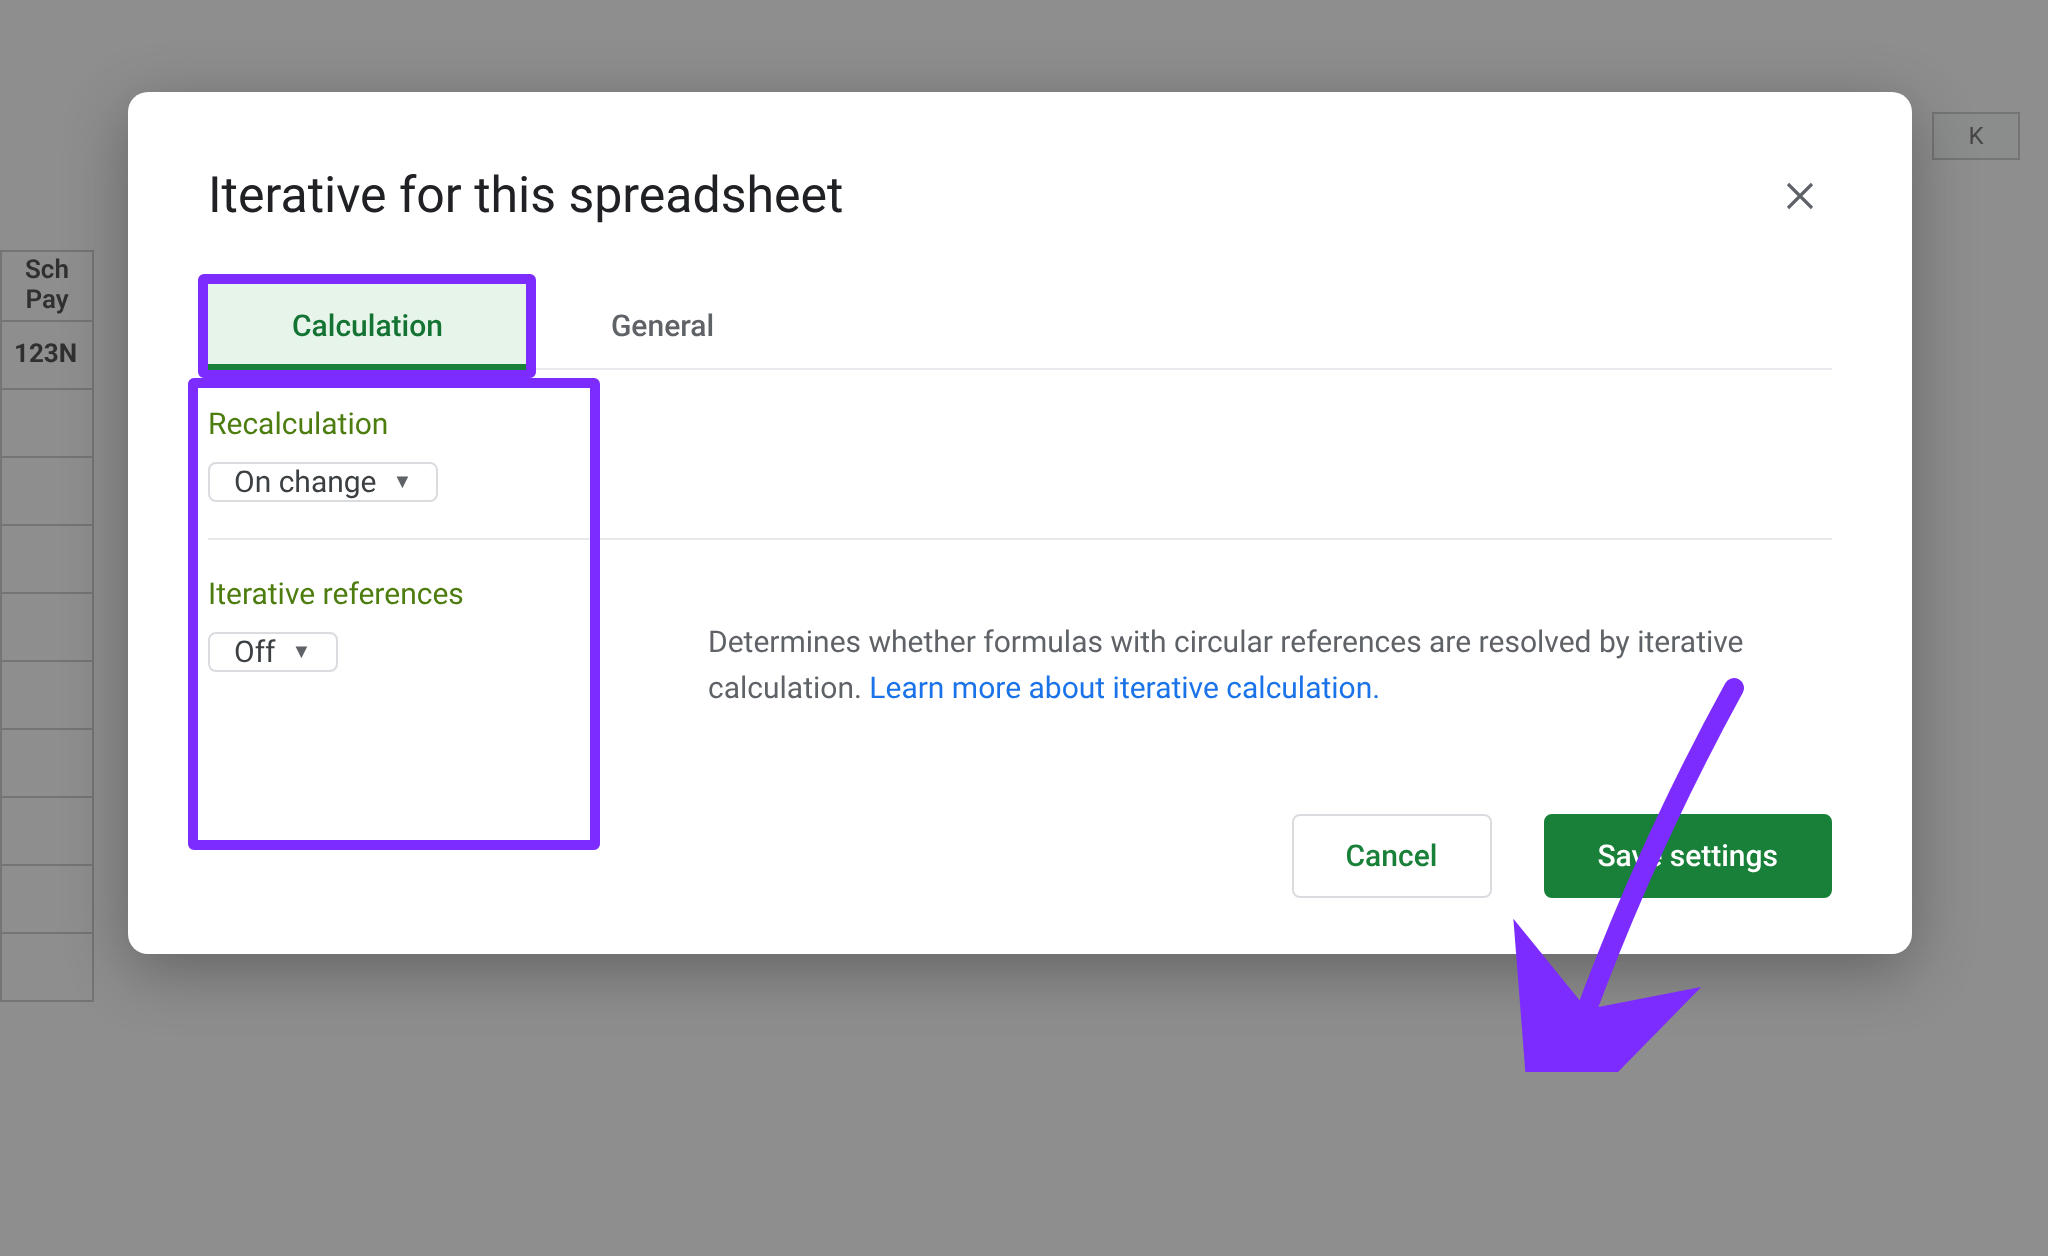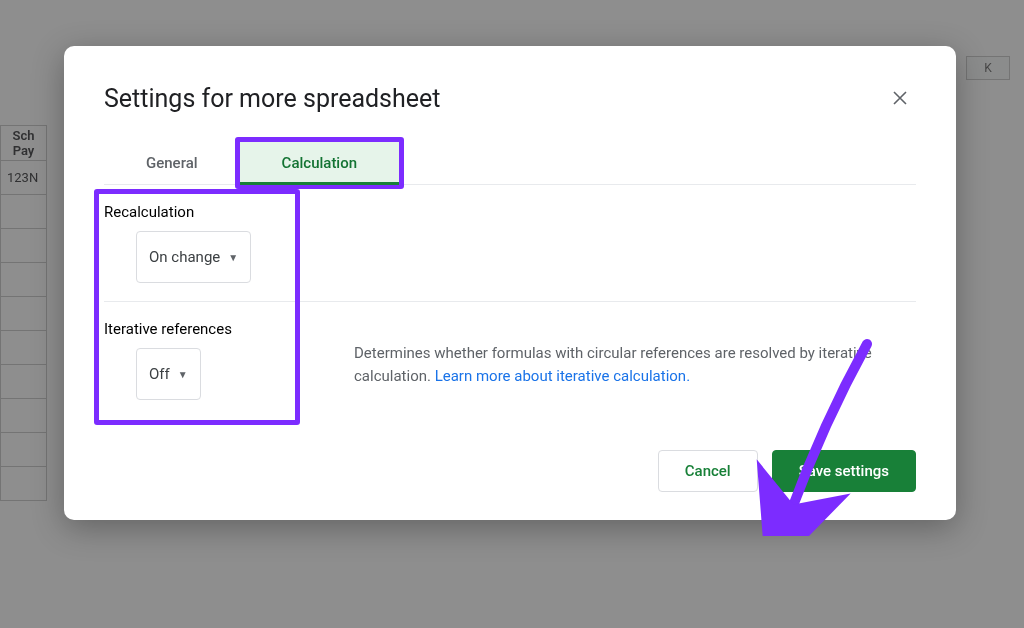--- a/index.html
+++ b/index.html
@@ -93,35 +93,34 @@
       padding: 18px 0;
       border-bottom: 1px solid #e8eaed;
     }
     .setting-row:last-child { border-bottom: none; }
     .setting-left {
       width: 250px;
       flex-shrink: 0;
     }
     .setting-label {
       font-size: 15px;
-      color: #000000;
+      color: #4d7c0f;
       margin-bottom: 10px;
     }
     .dropdown {
       display: inline-flex;
       align-items: center;
       border: 1px solid #dadce0;
       border-radius: 4px;
-      padding: 16px 12px;
+      padding: 0 12px;
       font-size: 15px;
       color: #3c4043;
       cursor: pointer;
       gap: 8px;
       background: #fff;
-      margin-left: 32px;
     }
     .dropdown .caret {
       font-size: 10px;
       color: #5f6368;
     }
     .setting-desc {
       flex: 1;
       font-size: 15px;
       color: #5f6368;
       line-height: 1.55;
@@ -142,21 +141,21 @@
       width: 206px;
       height: 236px;
       border: 5px solid #7c2cff;
       border-radius: 3px;
       pointer-events: none;
       z-index: 5;
     }
     .dialog-footer {
       display: flex;
       justify-content: flex-end;
-      gap: 14px;
+      gap: 26px;
       padding-top: 32px;
     }
     .btn {
       padding: 11px 26px;
       font-size: 15px;
       border-radius: 4px;
       cursor: pointer;
       font-weight: 500;
       font-family: inherit;
     }
@@ -185,20 +184,21 @@
       left: 0;
       border-collapse: collapse;
       font-size: 13px;
     }
     .bg-table td, .bg-table th {
       border: 1px solid #c0c0c0;
       height: 34px;
       padding: 2px 6px;
       background: #fff;
       color: #202124;
+      font-weight: bold;
     }
     .bg-table th {
       font-weight: 600;
       text-align: center;
     }
   </style>
 </head>
 <body>
 
 <div class="backdrop">
@@ -239,31 +239,31 @@
         </tr>
   </tbody>
     </table>
   <div style="position:absolute; top:56px; right:14px; width:44px; height:24px; border:1px solid #c0c0c0; display:flex; align-items:center; justify-content:center; font-size:12px; color:#555; background:#f8f9fa;">K</div>
 </div>
 
 <div class="overlay"></div>
 
 <div class="dialog">
   <div class="dialog-header">
-    <div class="dialog-title">Settings for more spreadsheet</div>
+    <div class="dialog-title">Iterative for this spreadsheet</div>
     <div class="close-btn">
       <svg width="16" height="16" viewBox="0 0 16 16">
           <path d="M2 2 L14 14 M14 2 L2 14" stroke="#5f6368" stroke-width="1.6" fill="none"></path>
         </svg>
     </div>
   </div>
 
   <div class="tabs">
+    <div class="tab active tab-calc-highlight">Calculation</div>
     <div class="tab">General</div>
-    <div class="tab active tab-calc-highlight">Calculation</div>
   </div>
 
   <div class="settings-body rows-container">
     <div class="left-highlight"></div>
 
     <div class="setting-row">
       <div class="setting-left">
         <div class="setting-label">Recalculation</div>
         <div class="dropdown">
           <span>On change</span>

